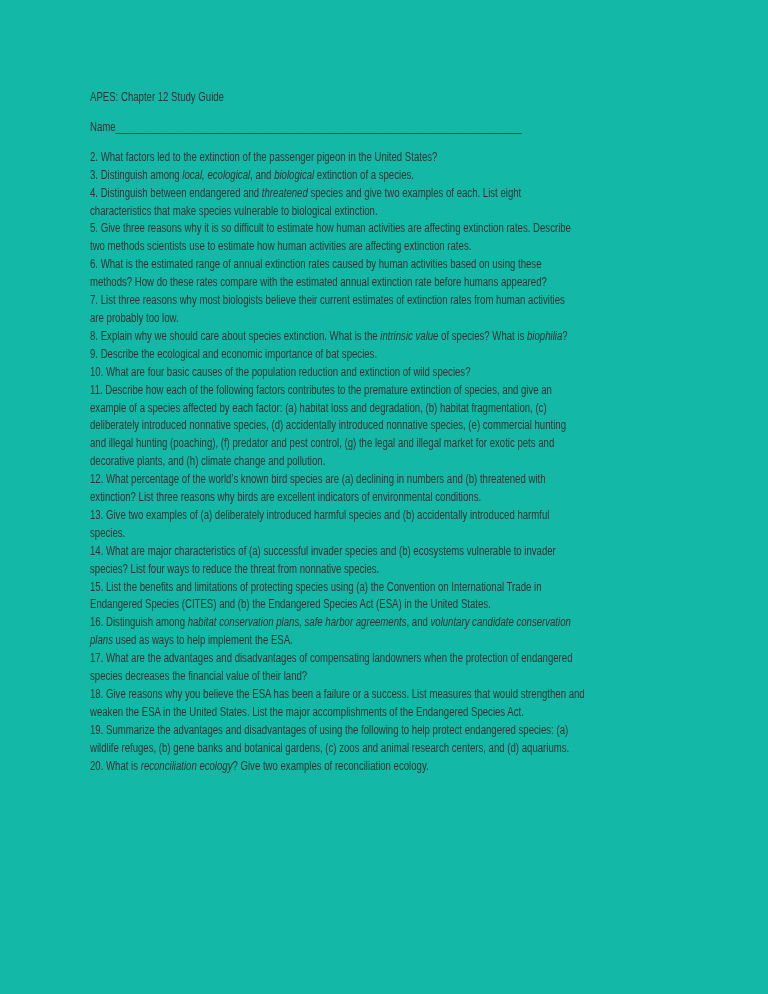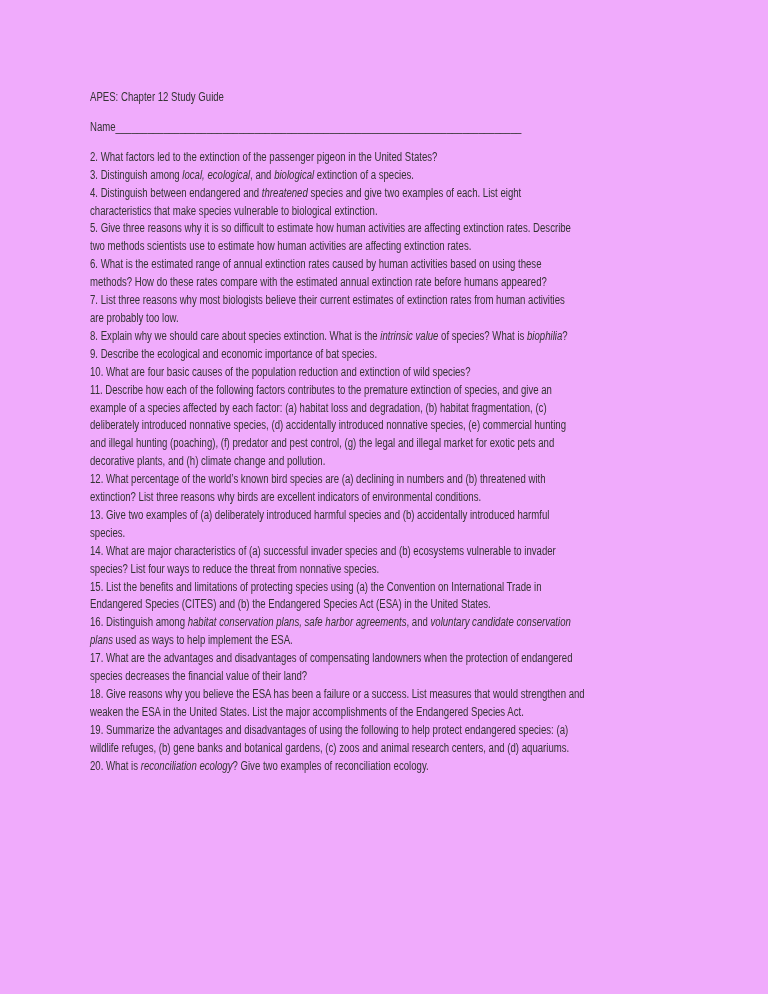--- a/index.html
+++ b/index.html
@@ -1,17 +1,17 @@
 <!DOCTYPE html>
 <html><head>
 <meta charset="utf-8">
 <style>
   html,body{margin:0;padding:0;background:#ffffff;}
   .page{
-    width:768px;height:994px;background:#f0abfc;position:relative;overflow:hidden;
+    width:768px;height:994px;background:#14b8a6;position:relative;overflow:hidden;
     font-family:"Liberation Sans",sans-serif;
   }
   .content{
     position:absolute;left:90px;top:89px;width:736px;
     transform:scaleX(0.8);transform-origin:0 0;
     color:#333333;font-size:12px;line-height:17.9px;
   }
   .title{margin:0 0 12px 0;}
   .name-line{margin:0 0 12px 0;white-space:nowrap;}
   .question{margin:0;}

